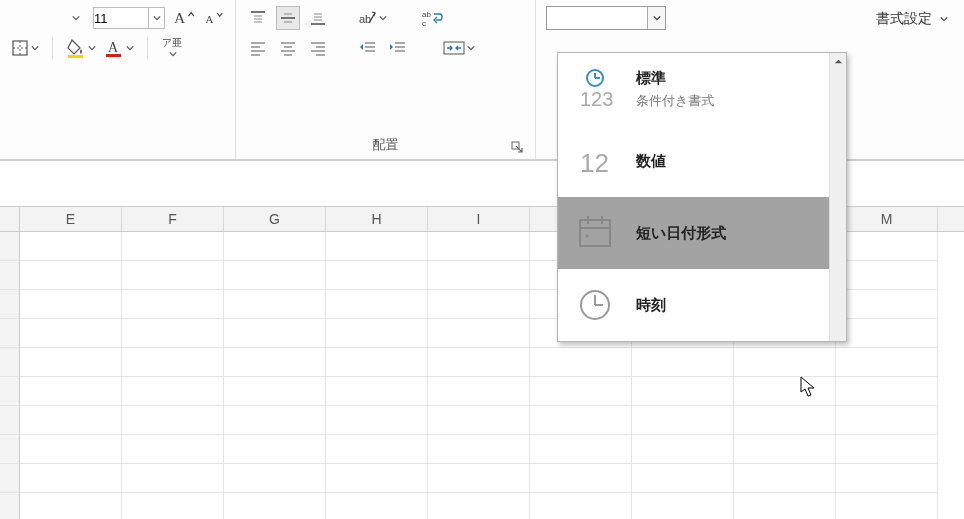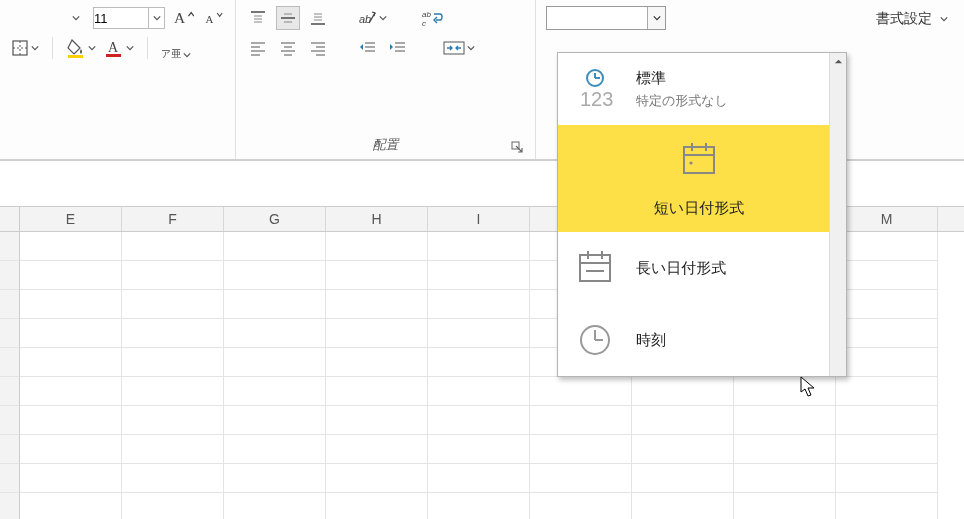--- a/index.html
+++ b/index.html
@@ -121,28 +121,28 @@
     width:15px;height:17px;
     display:flex;align-items:center;justify-content:center;
     color:#555;
   }
   .dd-item{
     display:flex; align-items:center;
     gap:18px;
     padding:14px 20px 14px 14px;
     min-height:72px;
   }
-  .dd-item.selected{ background:#fde047;flex-direction:column; }
+  .dd-item.selected{ background:#a3a3a3; }
   .dd-icon{
     width:46px;height:42px;
     display:flex;align-items:center;justify-content:flex-end;
     color:#888;
   }
   .dd-text{ display:flex; flex-direction:column; gap:4px; }
-  .dd-title{ font-size:15px; font-weight:400; color:#222; }
+  .dd-title{ font-size:15px; font-weight:700; color:#222; }
   .dd-sub{ font-size:13px; color:#777; }
   
   .cursor-arrow{
     position:absolute; left:800px; top:376px;
     width:18px;height:22px;
     z-index:60;
   }
   
   .sheet{
     position:absolute; left:0; top:206px; right:0; bottom:0;
@@ -239,31 +239,31 @@
         <span class="btn">
           <svg width="20" height="20" viewBox="0 0 20 20">
             <text x="4" y="14" font-size="14" fill="#444" font-family="serif">A</text>
             <rect x="2" y="16" width="15" height="3" fill="#d02020"></rect>
           </svg>
           <svg class="drop-caret" viewBox="0 0 10 10">
               <path d="M1 3 L5 7 L9 3" fill="none" stroke="#555" stroke-width="1.5"></path>
             </svg>
         </span>
         <div class="divider-v" style="height:22px"></div>
-        <span class="btn" style="flex-direction:row; line-height:1; font-size:9px; color:#444;align-items:flex-end;">
+        <span class="btn" style="flex-direction:column; line-height:1; font-size:9px; color:#444;">
           <span style="font-size:10px;">ア亜</span>
           <svg class="drop-caret" viewBox="0 0 10 10" style="margin-top:2px;">
               <path d="M1 3 L5 7 L9 3" fill="none" stroke="#555" stroke-width="1.5"></path>
             </svg>
         </span>
       </div>
     </div>
   </div>
 
-  <div class="group" style="width:300px;font-style:italic;">
+  <div class="group" style="width:300px;">
     <div class="group-body">
       <div class="row">
         <span class="btn">
             <svg width="18" height="18" viewBox="0 0 18 18">
               <line x1="2" y1="3" x2="16" y2="3" stroke="#555" stroke-width="1.6"></line>
               <line x1="5" y1="7" x2="13" y2="7" stroke="#888"></line>
               <line x1="5" y1="10" x2="13" y2="10" stroke="#888"></line>
               <line x1="5" y1="13" x2="13" y2="13" stroke="#888"></line>
             </svg>
           </span>
@@ -404,56 +404,52 @@
     <div class="dd-icon">
       <svg width="46" height="42" viewBox="0 0 46 42">
         <circle cx="23" cy="10" r="8" fill="none" stroke="#3b8dbd" stroke-width="2"></circle>
         <line x1="23" y1="10" x2="23" y2="5" stroke="#3b8dbd" stroke-width="2"></line>
         <line x1="23" y1="10" x2="28" y2="10" stroke="#3b8dbd" stroke-width="2"></line>
         <text x="8" y="38" font-size="20" fill="#aaa" font-family="sans-serif">123</text>
       </svg>
     </div>
     <div class="dd-text">
       <span class="dd-title">標準</span>
-      <span class="dd-sub">特定の形式なし</span>
-    </div>
-  </div>
-
+      <span class="dd-sub">条件付き書式</span>
+    </div>
+  </div>
+
+  <div class="dd-item">
+    <div class="dd-icon">
+      <svg width="46" height="42" viewBox="0 0 46 42">
+          <text x="8" y="32" font-size="26" fill="#aaa" font-family="sans-serif">12</text>
+        </svg>
+    </div>
+    <div class="dd-text">
+      <span class="dd-title">数値</span>
+    </div>
+  </div>
 
 
 
   <div class="dd-item selected">
     <div class="dd-icon">
       <svg width="46" height="42" viewBox="0 0 46 42">
         <rect x="8" y="8" width="30" height="26" fill="none" stroke="#888" stroke-width="2"></rect>
         <line x1="8" y1="16" x2="38" y2="16" stroke="#888" stroke-width="2"></line>
         <line x1="16" y1="4" x2="16" y2="12" stroke="#888" stroke-width="2"></line>
         <line x1="30" y1="4" x2="30" y2="12" stroke="#888" stroke-width="2"></line>
         <circle cx="15" cy="24" r="1.6" fill="#888"></circle>
       </svg>
     </div>
     <div class="dd-text">
       <span class="dd-title">短い日付形式</span>
     </div>
   </div>
 
-  <div class="dd-item">
-    <div class="dd-icon">
-      <svg width="46" height="42" viewBox="0 0 46 42">
-        <rect x="8" y="8" width="30" height="26" fill="none" stroke="#888" stroke-width="2"></rect>
-        <line x1="8" y1="16" x2="38" y2="16" stroke="#888" stroke-width="2"></line>
-        <line x1="16" y1="4" x2="16" y2="12" stroke="#888" stroke-width="2"></line>
-        <line x1="30" y1="4" x2="30" y2="12" stroke="#888" stroke-width="2"></line>
-        <line x1="14" y1="24" x2="32" y2="24" stroke="#888" stroke-width="2"></line>
-      </svg>
-    </div>
-    <div class="dd-text">
-      <span class="dd-title">長い日付形式</span>
-    </div>
-  </div>
 
   <div class="dd-item">
     <div class="dd-icon">
       <svg width="46" height="42" viewBox="0 0 46 42">
           <circle cx="23" cy="21" r="14" fill="none" stroke="#999" stroke-width="2"></circle>
           <line x1="23" y1="21" x2="23" y2="11" stroke="#999" stroke-width="2"></line>
           <line x1="23" y1="21" x2="31" y2="21" stroke="#999" stroke-width="2"></line>
         </svg>
     </div>
     <div class="dd-text">

